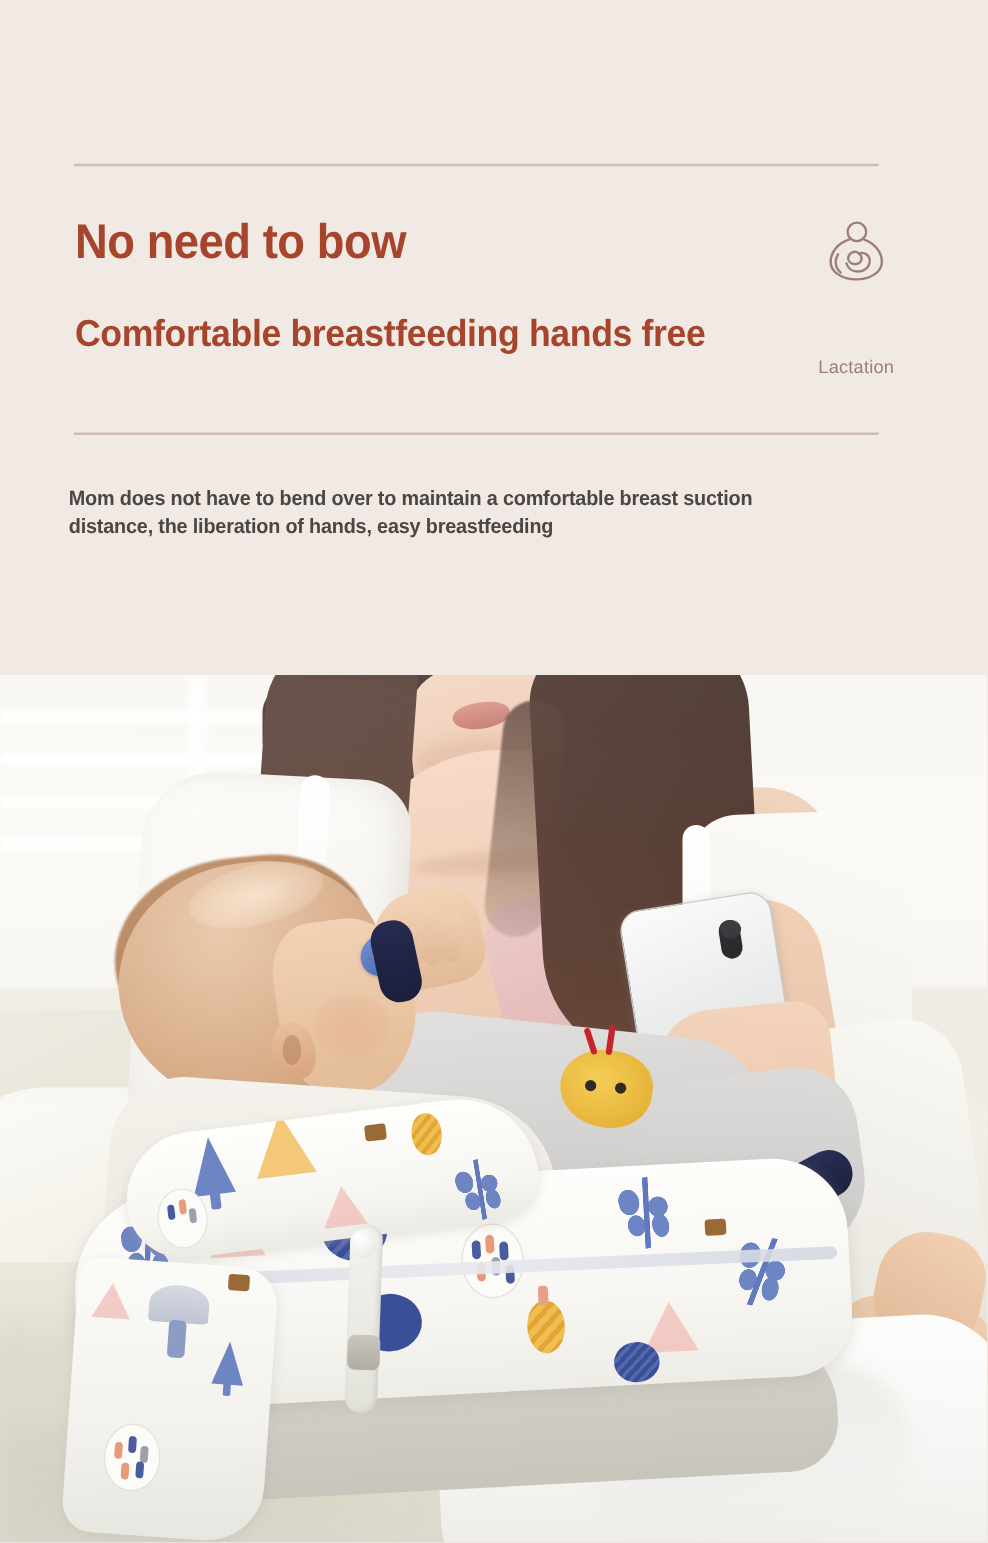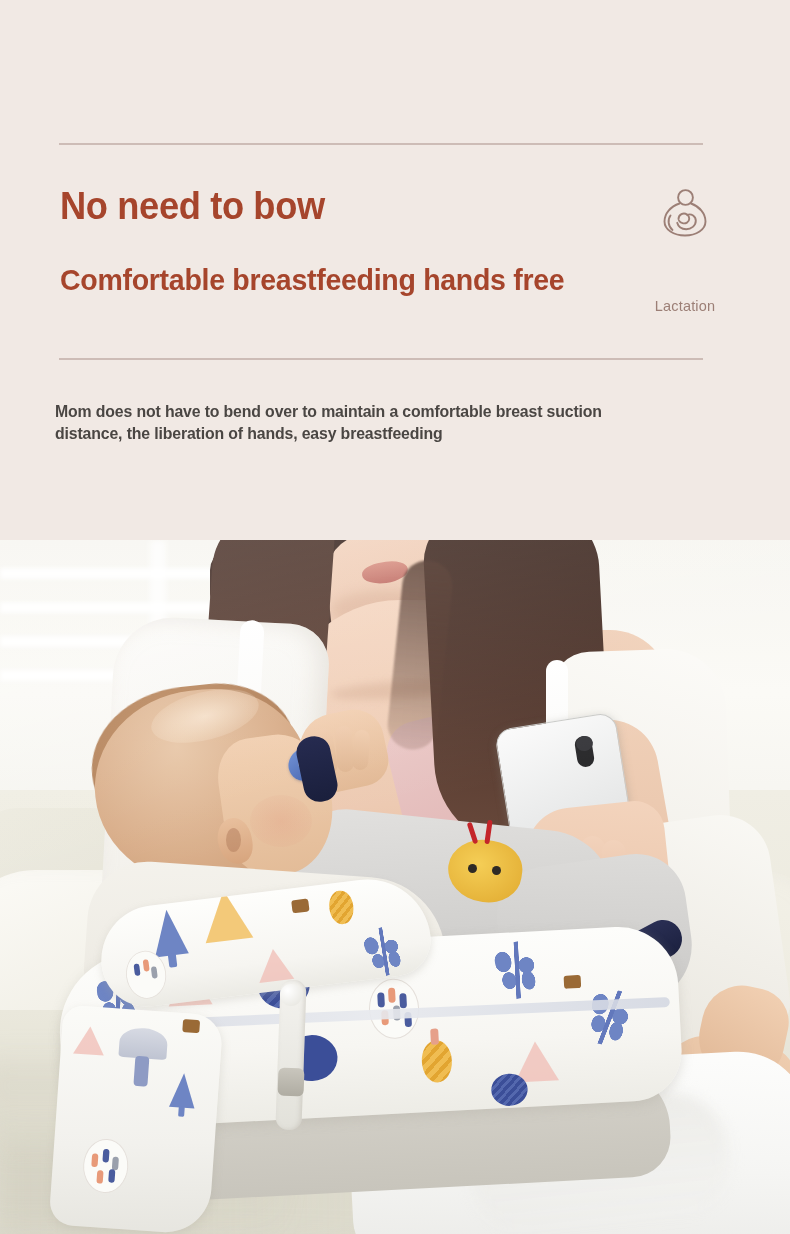--- a/index.html
+++ b/index.html
@@ -15,21 +15,21 @@
   #page {
     position:relative;
     width:790px;
     height:1234px;
     background:#F1E9E4;
   }
 
   
   .header-block {
     position:absolute;
-    left:0; top:12px;
+    left:0; top:0;
     width:790px;
     height:540px;
     background:#F1E9E4;
   }
 
   .divider {
     position:absolute;
     left:59px;
     width:644px;
     height:2px;

